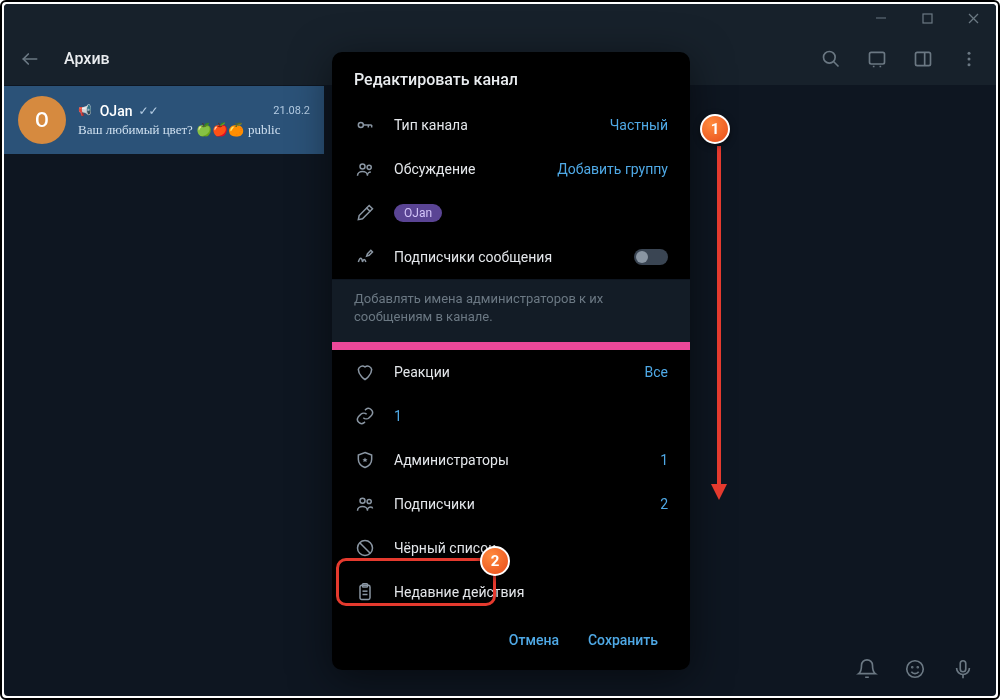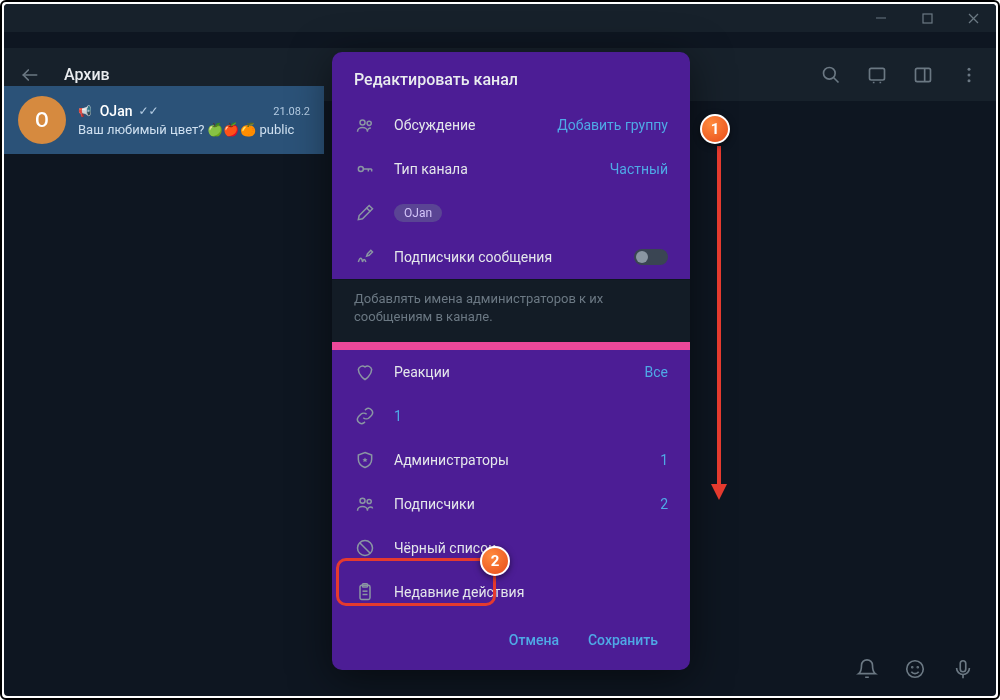--- a/index.html
+++ b/index.html
@@ -5,44 +5,44 @@
   * { box-sizing: border-box; margin: 0; padding: 0; font-family: -apple-system, BlinkMacSystemFont, "Segoe UI", Roboto, sans-serif; }
   body { background: #fff; width: 1000px; height: 700px; overflow: hidden; position: relative; }
   .outer-border { position: absolute; inset: 0; border: 2px solid #000; border-radius: 6px; pointer-events: none; z-index: 1000; }
   .app { position: absolute; top: 4px; left: 4px; right: 4px; bottom: 4px; background: #0e1621; border-radius: 4px; overflow: hidden; }
 
   
   .titlebar { position: absolute; top: 0; left: 0; right: 0; height: 28px; background: #17212b; display: flex; justify-content: flex-end; align-items: stretch; }
   .win-btn { width: 46px; display: flex; align-items: center; justify-content: center; color: #6b7883; font-size: 14px; }
 
   
-  .header { position: absolute; top: 44px; left: 0; right: 0; height: 54px; background: #17212b; display: flex; align-items: center; padding: 0 16px; color: #e9ecef; border-bottom: 1px solid #0e1621; }
+  .header { position: absolute; top: 28px; left: 0; right: 0; height: 54px; background: #17212b; display: flex; align-items: center; padding: 0 16px; color: #e9ecef; border-bottom: 1px solid #0e1621; }
   .back-arrow { color: #6b7883; margin-right: 24px; }
   .header-title { font-size: 16px; font-weight: 500; }
   .header-actions { margin-left: auto; display: flex; gap: 24px; color: #6b7883; }
   .header-actions .ico { width: 22px; height: 22px; display: flex; align-items: center; justify-content: center; }
 
   
   .chat-list { position: absolute; top: 82px; left: 0; width: 320px; }
   .chat-item { display: flex; align-items: center; padding: 10px 14px; background: #2b5278; color: #fff; }
   .avatar { width: 48px; height: 48px; border-radius: 50%; background: #d68a3f; display: flex; align-items: center; justify-content: center; font-size: 20px; font-weight: 500; margin-right: 12px; flex-shrink: 0; }
   .chat-body { flex: 1; min-width: 0; }
   .chat-top { display: flex; align-items: center; gap: 6px; font-size: 14px; }
   .chat-name { font-weight: 500; }
   .chat-date { margin-left: auto; color: #b4cce3; font-size: 11px; }
   .checks { color: #b4cce3; font-size: 12px; }
-  .chat-msg { font-size: 13px; color: #cfe0f0; margin-top: 3px; white-space: nowrap; overflow: hidden; text-overflow: ellipsis; }
+  .chat-msg { font-size: 13px; color: #cfe0f0; margin-top: 3px; white-space: nowrap; overflow: hidden; text-overflow: ellipsis; font-family: Liberation Serif, serif; }
   .sound-ico { font-size: 11px; opacity: 0.9; margin-right: 2px; }
 
   
   .input-bar { position: absolute; bottom: 16px; right: 22px; display: flex; gap: 26px; color: #6b7883; }
   .input-bar .ico { width: 22px; height: 22px; }
 
   
-  .panel { position: absolute; top: 48px; left: 328px; width: 358px; height: 618px; background: #4c1d95; border-radius: 10px; box-shadow: 0 8px 40px rgba(0,0,0,0.5); display: flex; flex-direction: column; overflow: hidden; }
+  .panel { position: absolute; top: 48px; left: 328px; width: 358px; height: 618px; background: #000000; border-radius: 10px; box-shadow: 0 8px 40px rgba(0,0,0,0.5); display: flex; flex-direction: column; overflow: hidden; }
   .panel-title { padding: 18px 22px 14px; font-size: 16px; font-weight: 500; color: #e9ecef; }
   .panel-scroll { flex: 1; overflow-y: auto; position: relative; }
   .panel-scroll::-webkit-scrollbar { width: 4px; }
   .panel-scroll::-webkit-scrollbar-thumb { background: #3a4553; border-radius: 2px; }
   .row { display: flex; align-items: center; padding: 11px 22px; color: #e4e7eb; font-size: 14px; gap: 18px; }
   .row .ico { width: 22px; height: 22px; flex-shrink: 0; color: #8a96a3; display: flex; align-items: center; justify-content: center; }
   .row-label { flex: 1; }
   .row-value { color: #4fa9e6; font-size: 14px; }
   .row-value.link { color: #4fa9e6; }
   .badge { background: #5a4494; color: #d4c5f9; padding: 2px 10px; border-radius: 10px; font-size: 12px; }
@@ -160,41 +160,41 @@
       </span>
   </div>
 
   <div class="panel">
     <div class="panel-title">Редактировать канал</div>
     <div class="panel-scroll">
 
       <div class="row">
         <span class="ico">
             <svg width="20" height="20" viewBox="0 0 24 24" fill="none" stroke="currentColor" stroke-width="1.8">
+              <circle cx="7" cy="12" r="3"></circle>
+              <line x1="10" y1="12" x2="20" y2="12"></line>
+              <line x1="16" y1="12" x2="16" y2="15"></line>
+              <line x1="20" y1="12" x2="20" y2="15"></line>
+            </svg>
+          </span>
+        <span class="row-label">Тип канала</span>
+        <span class="row-value">Частный</span>
+      </div>
+
+      <div class="row">
+        <span class="ico">
+            <svg width="20" height="20" viewBox="0 0 24 24" fill="none" stroke="currentColor" stroke-width="1.8">
               <circle cx="9" cy="9" r="3"></circle>
               <circle cx="17" cy="10" r="2.5"></circle>
               <path d="M3 20c0-3 3-5 6-5s6 2 6 5"></path>
               <path d="M15 19c0-2 2-3.5 4-3.5"></path>
             </svg>
           </span>
         <span class="row-label">Обсуждение</span>
         <span class="row-value link">Добавить группу</span>
-      </div>
-
-      <div class="row">
-        <span class="ico">
-            <svg width="20" height="20" viewBox="0 0 24 24" fill="none" stroke="currentColor" stroke-width="1.8">
-              <circle cx="7" cy="12" r="3"></circle>
-              <line x1="10" y1="12" x2="20" y2="12"></line>
-              <line x1="16" y1="12" x2="16" y2="15"></line>
-              <line x1="20" y1="12" x2="20" y2="15"></line>
-            </svg>
-          </span>
-        <span class="row-label">Тип канала</span>
-        <span class="row-value">Частный</span>
       </div>
 
       <div class="row">
         <span class="ico">
             <svg width="20" height="20" viewBox="0 0 24 24" fill="none" stroke="currentColor" stroke-width="1.8">
               <path d="M14 6l4 4-9 9-5 1 1-5z"></path>
               <path d="M14 6l3-3 4 4-3 3"></path>
             </svg>
           </span>
         <span class="badge">OJan</span>

